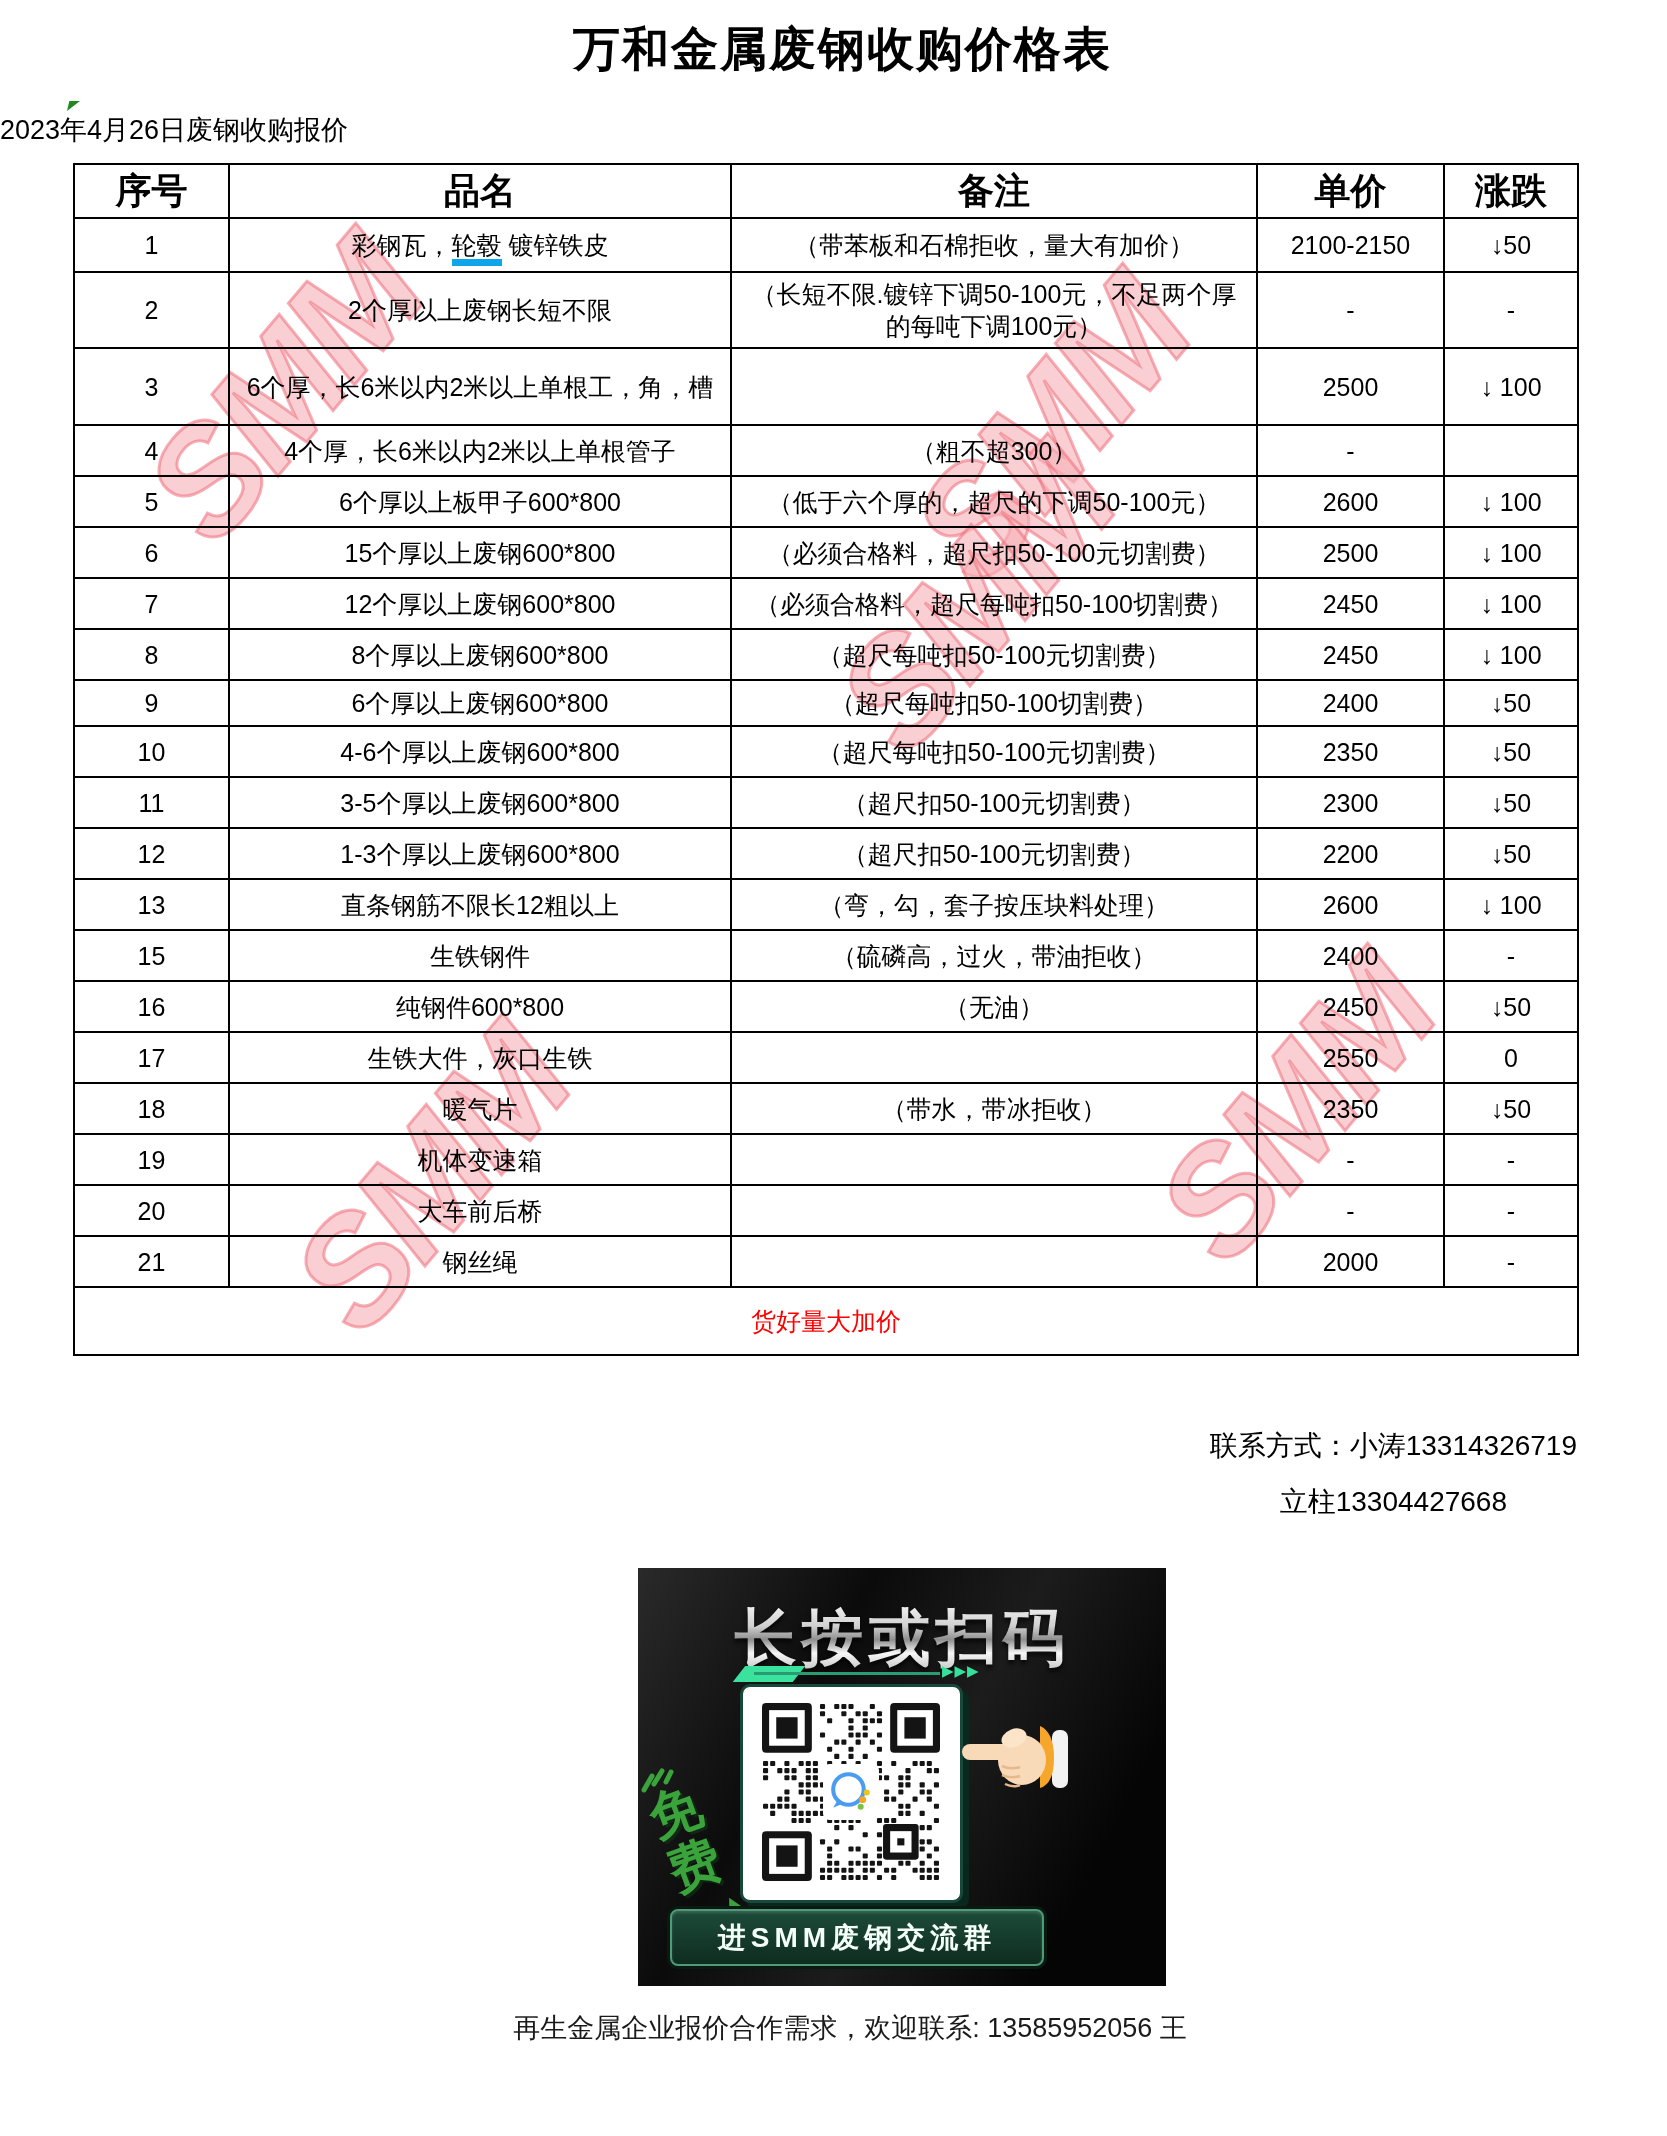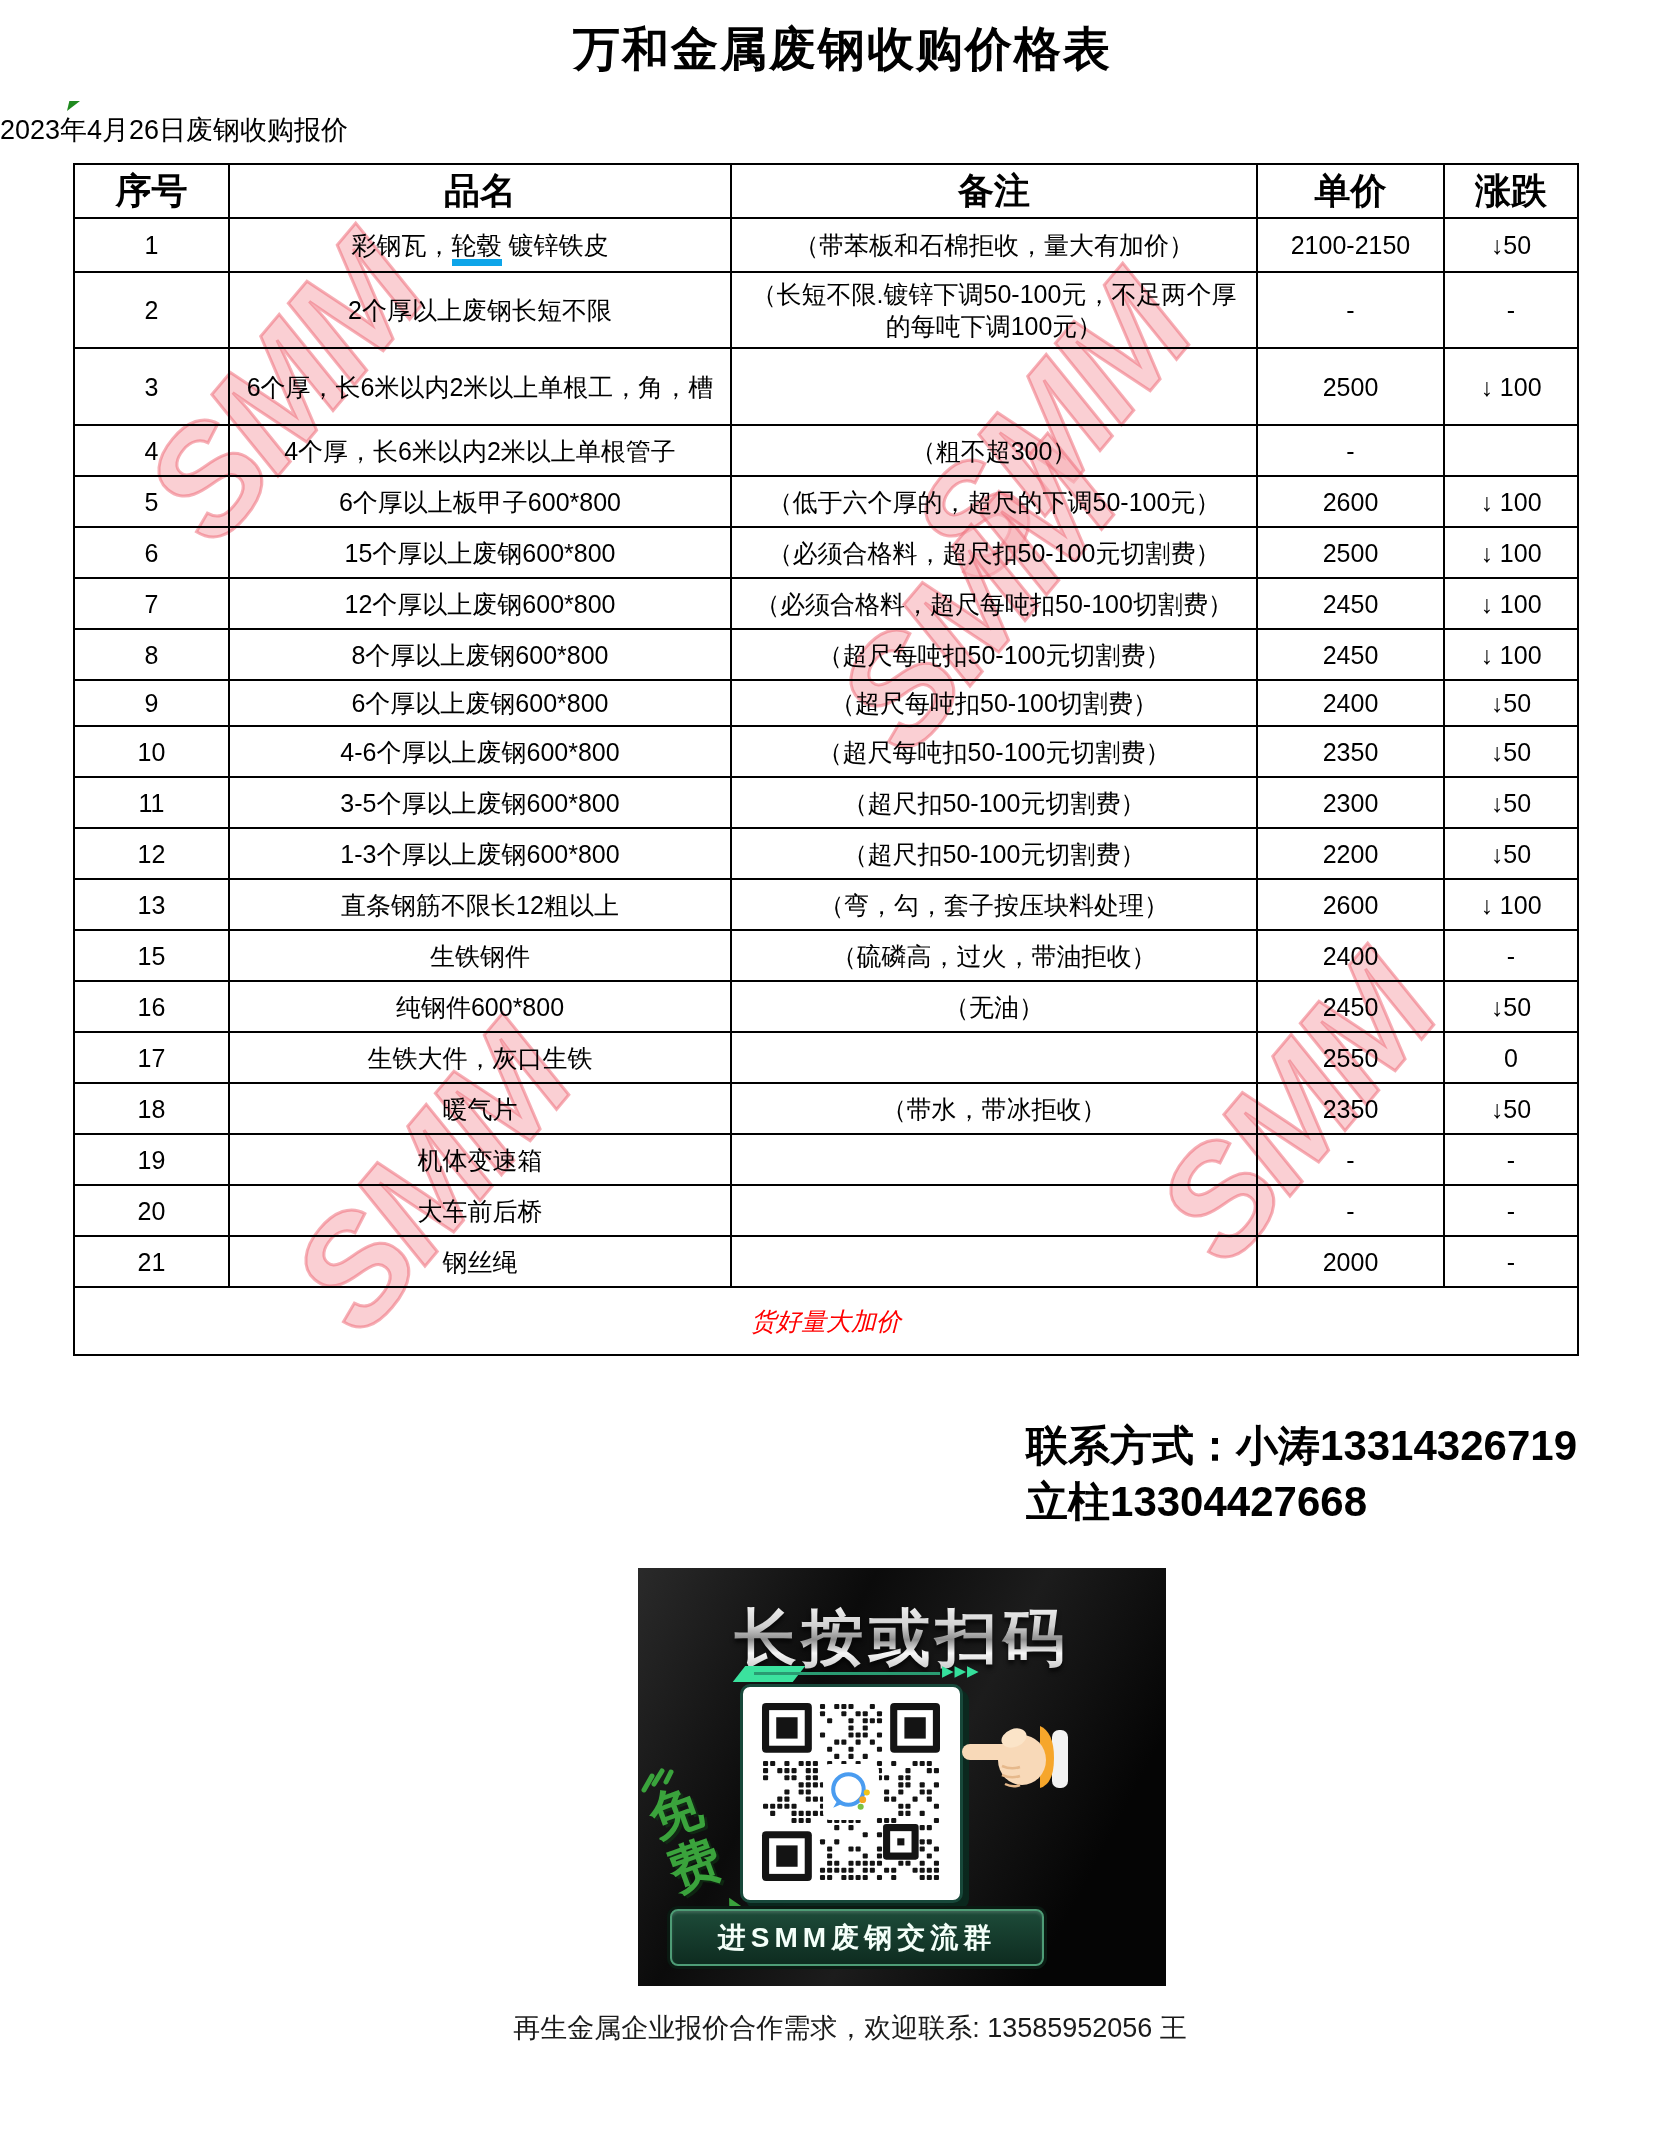--- a/index.html
+++ b/index.html
@@ -26,26 +26,26 @@
   #price-table th,#price-table td{border:2px solid #000;text-align:center;
     vertical-align:middle;padding:2px 8px;background:transparent;line-height:1.28;}
   #price-table th{font-size:36px;font-weight:700;height:48px;}
   #price-table td{font-size:25px;font-weight:400;}
   #price-table tbody tr{height:51px;}
   #price-table tbody tr:nth-child(1){height:54px;}
   #price-table tbody tr:nth-child(2){height:76px;}
   #price-table tbody tr:nth-child(3){height:77px;}
   #price-table tbody tr:nth-child(9){height:46px;}
   tr.note-row{height:68px;}
-  tr.note-row td{color:#ff0000;font-weight:700;font-size:27px;font-style:italic;}
+  tr.note-row td{color:#ff0000;font-weight:700;font-size:27px;}
   .u-red{border-bottom:7px solid #0ea5e9;}
 
   
-  .contact{position:absolute;right:90px;top:1418px;text-align:left;
-    font-size:42px;font-weight:700;line-height:56px;z-index:1;}
+  .contact{position:absolute;right:90px;top:1418px;text-align:center;
+    font-size:28px;font-weight:400;line-height:56px;z-index:1;}
 
   
   .banner{position:absolute;left:638px;top:1568px;width:528px;height:418px;
     background:linear-gradient(118deg,#2a2a2a 0%,#0b0b0b 32%,#1c1c1c 55%,#050505 82%);
     overflow:hidden;z-index:1;}
   .banner-title{position:absolute;top:28px;left:0;width:100%;text-align:center;
     font-size:62px;font-weight:900;letter-spacing:5px;color:#e9e9e9;
     background:linear-gradient(180deg,#ffffff 0%,#d0d0d0 36%,#8e8e8e 52%,#f7f7f7 68%,#ababab 100%);
     -webkit-background-clip:text;background-clip:text;-webkit-text-fill-color:transparent;
     filter:drop-shadow(0 4px 2px rgba(0,0,0,0.65));}

